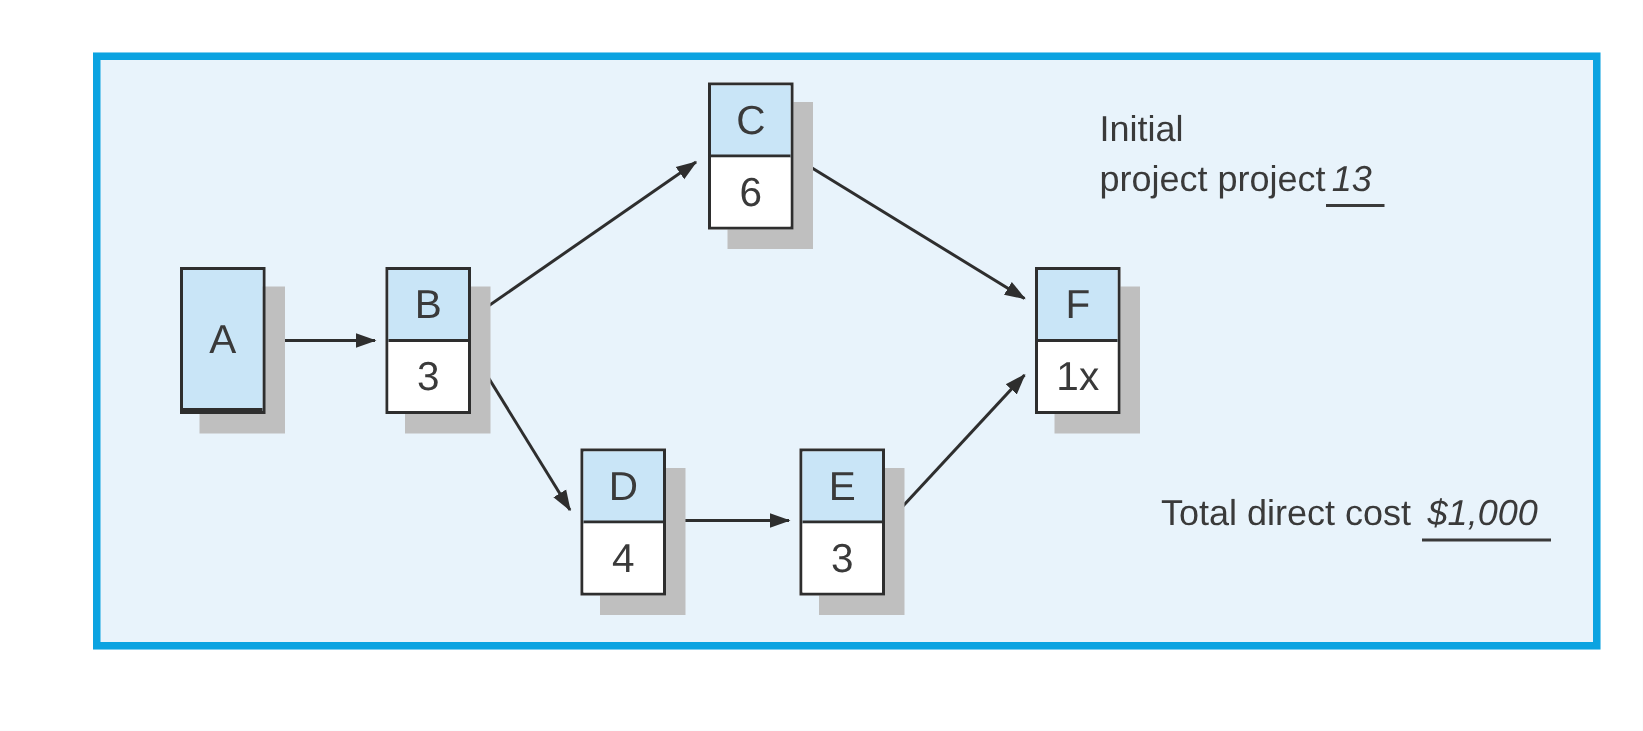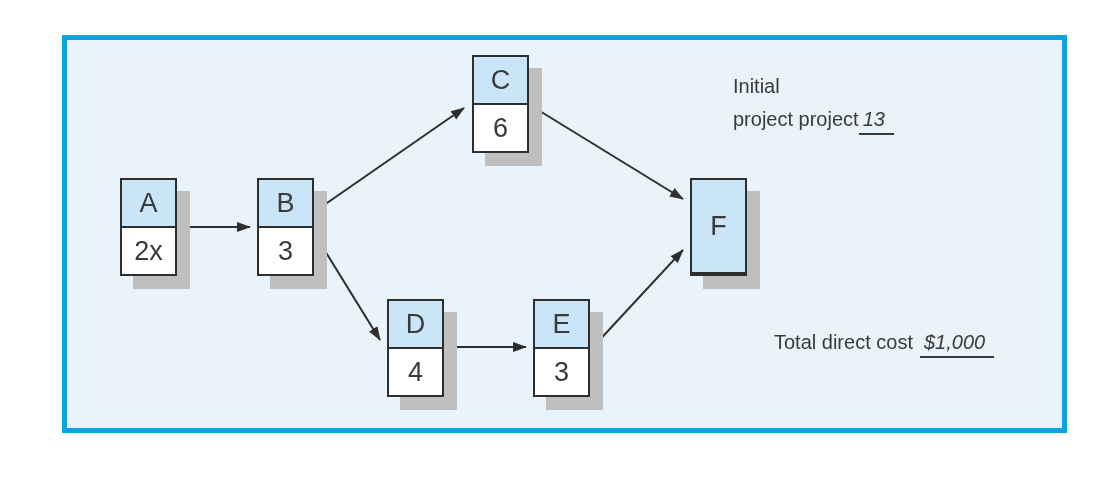--- a/index.html
+++ b/index.html
@@ -82,21 +82,21 @@
   .node-label {
     background: var(--node_header);
     border-bottom: 2px solid var(--box_border);
   }
   .node-value {
     background: var(--node_body);
   }
 
   .annotation {
     position: absolute;
-    font-size: 20px;
+    font-size: 24px;
     line-height: 33px;
     color: var(--ink);
     white-space: nowrap;
   }
   .annotation .fill-value {
     font-style: italic;
     border-bottom: 2px solid var(--ink);
     padding: 0 9px 3px 4px;
   }
   .annotation .fill-value.spaced {
@@ -121,21 +121,20 @@
     <line x1="314" y1="233" x2="380" y2="340" marker-end="url(#arrowhead)"></line>
     <line x1="530" y1="105" x2="683" y2="199" marker-end="url(#arrowhead)"></line>
     <line x1="446" y1="347" x2="526" y2="347" marker-end="url(#arrowhead)"></line>
     <line x1="594" y1="346" x2="683" y2="250" marker-end="url(#arrowhead)"></line>
   </svg>
 
   <div class="node" style="left:120px; top:178px;">
     <div class="node-shadow"></div>
     <div class="node-box">
       <div class="node-label">A</div>
-      <div class="node-value">2x</div>
     </div>
   </div>
 
   <div class="node" style="left:257px; top:178px;">
     <div class="node-shadow"></div>
     <div class="node-box">
       <div class="node-label">B</div>
       <div class="node-value">3</div>
     </div>
   </div>
@@ -161,20 +160,21 @@
     <div class="node-box">
       <div class="node-label">E</div>
       <div class="node-value">3</div>
     </div>
   </div>
 
   <div class="node" style="left:690px; top:178px;">
     <div class="node-shadow"></div>
     <div class="node-box">
       <div class="node-label">F</div>
+      <div class="node-value">1x</div>
     </div>
   </div>
 
   <div class="annotation" style="left:733px; top:70px;">
     <div>
       <span>Initial</span>
     </div>
     <div>
       <span>project project</span><span class="fill-value">13</span>
     </div>

